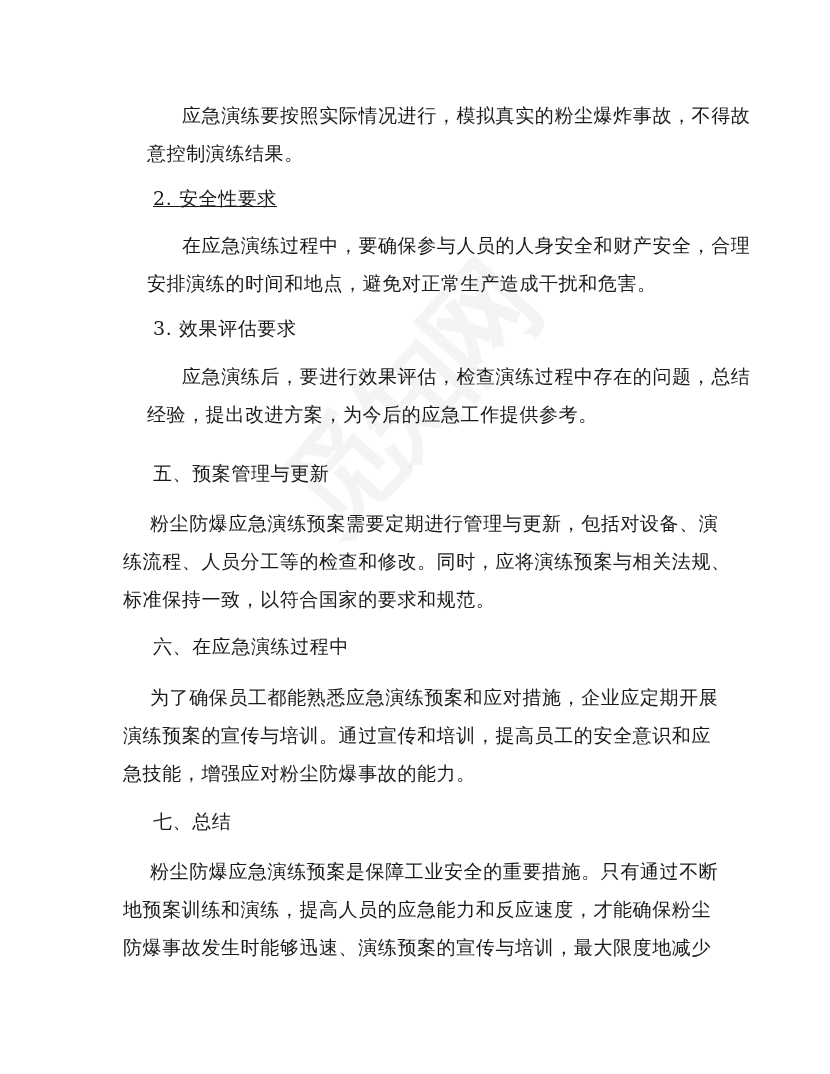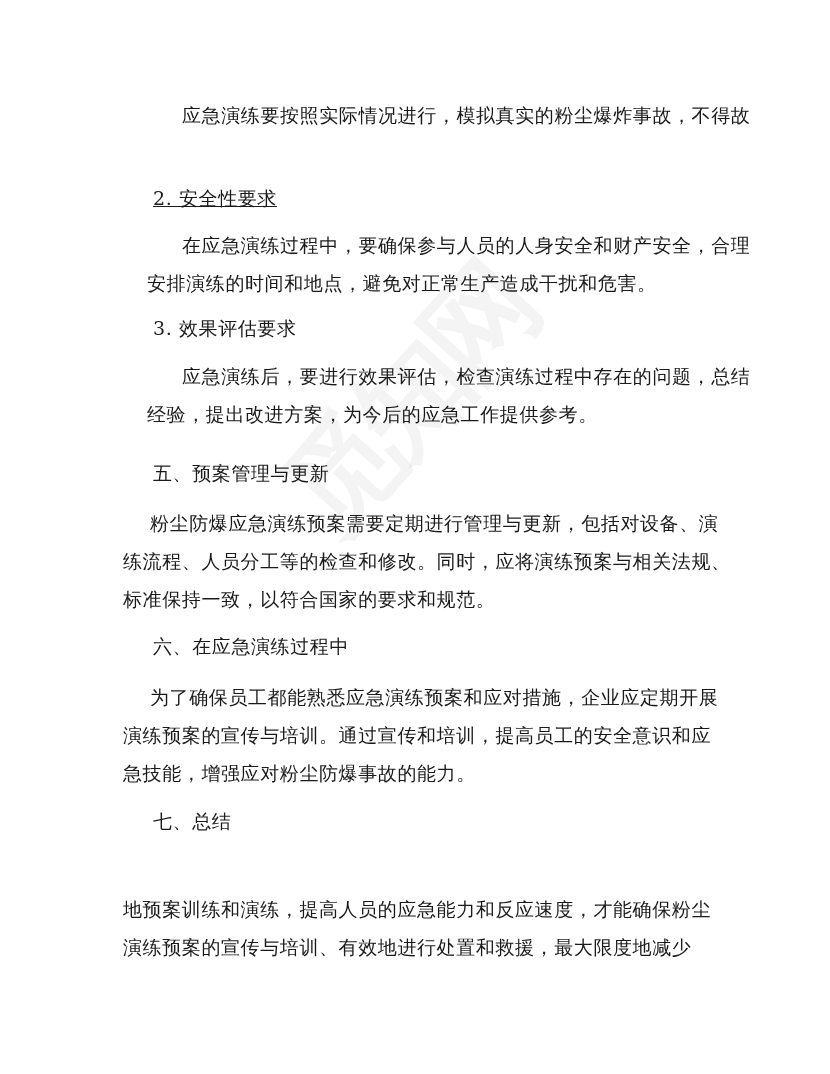--- a/index.html
+++ b/index.html
@@ -59,20 +59,21 @@
     }
   </style>
 </head>
 <body>
 
 <div class="page">
 
   <div class="watermark">觅知网</div>
 
   <div class="line indent" style="top:103px; left:182px;">应急演练要按照实际情况进行，模拟真实的粉尘爆炸事故，不得故</div>
+  <div class="line cont" style="top:141px;">意控制演练结果。</div>
 
   <div class="heading" style="top:186px;text-decoration:underline;">2. 安全性要求</div>
 
   <div class="line indent" style="top:233px; left:182px;">在应急演练过程中，要确保参与人员的人身安全和财产安全，合理</div>
   <div class="line cont" style="top:271px;">安排演练的时间和地点，避免对正常生产造成干扰和危害。</div>
 
   <div class="heading" style="top:316px;">3. 效果评估要求</div>
 
   <div class="line cont" style="top:402px;">经验，提出改进方案，为今后的应急工作提供参考。</div>
   <div class="line indent" style="top:364px; left:182px;">应急演练后，要进行效果评估，检查演练过程中存在的问题，总结</div>
@@ -84,16 +85,17 @@
   <div class="line cont" style="top:549px; left:123px;">练流程、人员分工等的检查和修改。同时，应将演练预案与相关法规、</div>
 
   <div class="heading" style="top:634px;">六、在应急演练过程中</div>
 
   <div class="line indent" style="top:685px; left:150px;">为了确保员工都能熟悉应急演练预案和应对措施，企业应定期开展</div>
   <div class="line cont" style="top:723px; left:123px;">演练预案的宣传与培训。通过宣传和培训，提高员工的安全意识和应</div>
   <div class="line cont" style="top:761px; left:123px;">急技能，增强应对粉尘防爆事故的能力。</div>
 
   <div class="heading" style="top:809px;">七、总结</div>
 
+  <div class="line indent" style="top:859px; left:150px;">粉尘防爆应急演练预案是保障工业安全的重要措施。只有通过不断</div>
   <div class="line cont" style="top:897px; left:123px;">地预案训练和演练，提高人员的应急能力和反应速度，才能确保粉尘</div>
-  <div class="line cont" style="top:935px; left:123px;">演练预案的宣传与培训、有效地进行处置和救援，最大限度地减少</div>
+  <div class="line cont" style="top:935px; left:123px;">防爆事故发生时能够迅速、演练预案的宣传与培训，最大限度地减少</div>
 
 </div>
 
 </body></html>

